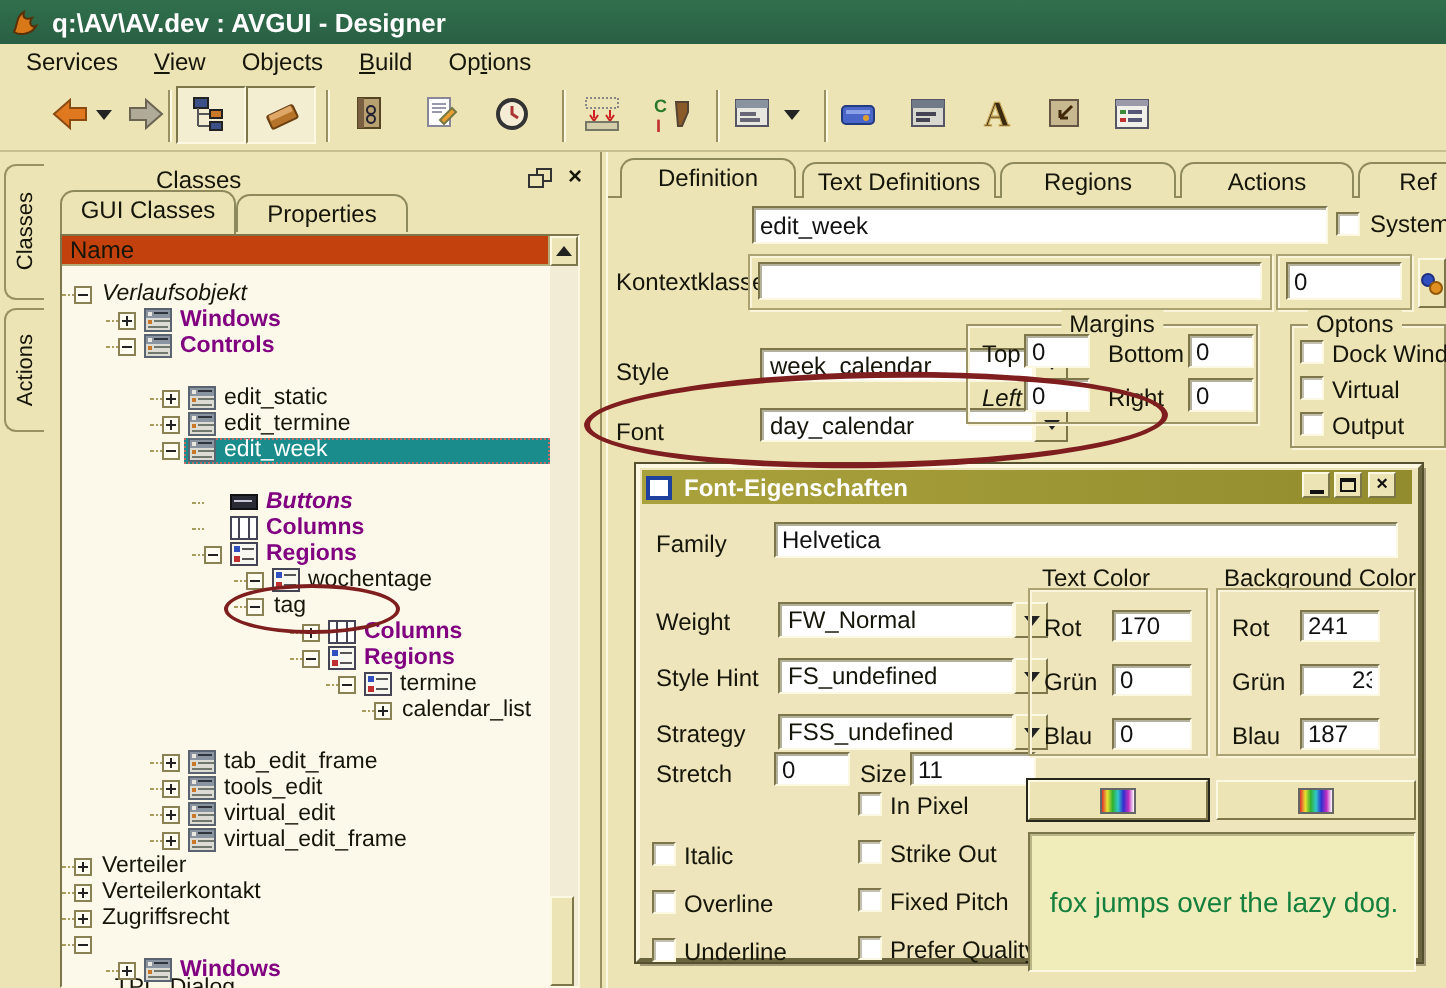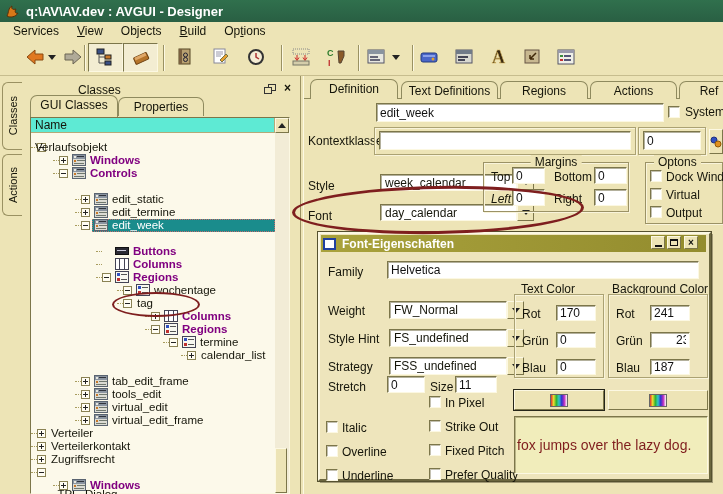--- a/index.html
+++ b/index.html
@@ -29,21 +29,21 @@
   .cval{flex:1;background:#fff;border:1px solid;border-color:#7C764A #FCF8E2 #FCF8E2 #7C764A;box-shadow:inset 1px 1px 0 rgba(104,98,58,.5);padding:1px 4px;white-space:nowrap;overflow:hidden}
   .cbtn{width:17px;border:1px solid;border-color:#FCF8E2 #7C764A #7C764A #FCF8E2;background:#EDE4B6;display:flex;align-items:center;justify-content:center}
   .carr{width:0;height:0;border-left:4px solid transparent;border-right:4px solid transparent;border-top:5px solid #222}
   
   .rtab{position:absolute;border:1px solid #8F8A5E;border-bottom:none;border-radius:7px 7px 0 0;background:#EDE4B6;text-align:center;padding-top:2px;white-space:nowrap;overflow:hidden}
   .tabline{position:absolute;height:1px;background:#8F8A5E}
   .vtab{position:absolute;width:20px;background:#EDE4B6;border:1px solid #9a9162;border-right:none;border-radius:6px 0 0 6px;display:flex;align-items:center;justify-content:center}
   .vtab span{writing-mode:vertical-rl;transform:rotate(180deg);font-size:11px;padding:4px 0}
   
   #treebox{left:30px;top:117px;width:260px;height:377px;border:1px solid;border-color:#7C764A #FCF8E2 #FCF8E2 #7C764A;background:#FCF9EA}
-  .thead{position:absolute;left:0;top:0;width:244px;height:15px;background:#5eead4;border-bottom:1px solid #B3AA78;border-right:1px solid #B3AA78;padding:0 4px;line-height:15px}
+  .thead{position:absolute;left:0;top:0;width:244px;height:15px;background:#c2410c;border-bottom:1px solid #B3AA78;border-right:1px solid #B3AA78;padding:0 4px;line-height:15px}
   .sb-up{position:absolute;left:244px;top:0;width:14px;height:15px}
   .sb-track{position:absolute;left:244px;top:15px;width:14px;height:360px;background:#F2ECD6}
   .sb-thumb{position:absolute;left:0px;top:315px;width:12px;height:45px}
   .uparr{width:0;height:0;border-left:4px solid transparent;border-right:4px solid transparent;border-bottom:5px solid #222;margin:4px auto}
   #treerows{position:absolute;left:0;top:15px;width:244px;height:362px;overflow:hidden}
   .trow{position:absolute;left:0;width:244px;height:13px;font-size:11.5px;line-height:13px}
   .trow .stub{position:absolute;top:6px;height:1px;border-top:1px dotted #A89C5E}
   .exp{position:absolute;top:2px;width:9px;height:9px;background:#FFFDF2;border:1px solid #8A8254}
   .exp::before{content:"";position:absolute;left:1px;right:1px;top:3px;height:1px;background:#222}
   .exp.plus::after{content:"";position:absolute;top:1px;bottom:1px;left:3px;width:1px;background:#222}
@@ -272,21 +272,21 @@
   <div class="sb-up raised">
       <div class="uparr"></div>
     </div>
   <div class="sb-track">
     <div class="sb-thumb raised"></div>
   </div>
   <div id="treerows">
       <div class="trow" style="top: 8px;">
         <span class="stub" style="left: 0px; width: 6px;"></span>
         <span class="exp" style="left: 6px;"></span>
-        <span class="tlabel" style="left: 4px;">Verlaufsobjekt</span>
+        <span class="tlabel" style="left: 20px; font-style: italic;">Verlaufsobjekt</span>
       </div>
       <div class="trow" style="top: 21px;">
         <span class="stub" style="left: 22px; width: 6px;"></span>
         <span class="exp plus" style="left: 28px;"></span>
         <span class="ticon" style="left: 41px;"><svg width="14" height="12">
             <rect x="0.5" y="0.5" width="13" height="11" fill="#DCDCD4" stroke="#5A6470"></rect>
             <rect x="1" y="1" width="12" height="4" fill="#8A94A0"></rect>
             <rect x="2" y="2" width="2" height="2" fill="#E8E8E0"></rect>
             <rect x="5" y="2" width="7" height="1" fill="#30343C"></rect>
             <rect x="2" y="6" width="2" height="2" fill="#C87828"></rect>
@@ -351,21 +351,21 @@
             <rect x="2" y="9" width="10" height="1" fill="#70786E"></rect>
           </svg></span>
         <span class="tlabel sel" style="left: 81px;">edit_week</span>
       </div>
       <div class="trow" style="top: 112px;">
         <span class="stub" style="left: 65px; width: 6px;"></span>
         <span class="ticon" style="left: 84px;"><svg width="14" height="12">
             <rect x="0.5" y="2.5" width="13" height="7" fill="#2A2A34" stroke="#111"></rect>
             <rect x="2" y="5" width="9" height="1" fill="#C8C8D8"></rect>
           </svg></span>
-        <span class="tlabel cat" style="left: 102px;">Buttons</span>
+        <span class="tlabel cat" style="left: 102px; font-style: italic;">Buttons</span>
       </div>
       <div class="trow" style="top: 125px;">
         <span class="stub" style="left: 65px; width: 6px;"></span>
         <span class="ticon" style="left: 84px;"><svg width="14" height="12">
             <rect x="0.5" y="0.5" width="13" height="11" fill="#fff" stroke="#445"></rect>
             <rect x="4" y="1" width="1" height="10" fill="#445"></rect>
             <rect x="9" y="1" width="1" height="10" fill="#445"></rect>
           </svg></span>
         <span class="tlabel cat" style="left: 102px;">Columns</span>
       </div>
@@ -636,21 +636,21 @@
         <span class="cval">FSS_undefined</span>
         <span class="cbtn">
           <span class="carr"></span>
         </span>
       </div>
     </div>
 
   <span class="lbl" style="left:8px;top:146px">Stretch</span>
   <input class="a field" style="left: 67px; top: 142px; width: 38px; height: 17px;" value="0">
   <span class="lbl" style="left:110px;top:146px">Size</span>
-  <input class="a field" style="left: 135px; top: 142px; width: 42px; height: 17px;" value="11">
+  <input class="a field" style="left: 135px; top: 142px; width: 63px; height: 17px;" value="11">
 
   <span class="lbl" style="left:201px;top:48px">Text Color</span>
   <div class="a frame" style="left:194px;top:60px;width:90px;height:84px">
       <div id="tcchan">
         <span class="lbl" style="left: 7px; top: 12px;">Rot</span>
         <input class="a field" value="170" style="left: 41px; top: 10px; width: 40px; height: 16px;">
         <span class="lbl" style="left: 7px; top: 39px;">Grün</span>
         <input class="a field" value="0" style="left: 41px; top: 37px; width: 40px; height: 16px;">
         <span class="lbl" style="left: 7px; top: 66px;">Blau</span>
         <input class="a field" value="0" style="left: 41px; top: 64px; width: 40px; height: 16px;">
@@ -685,21 +685,21 @@
       <span class="cb" style="left: 109px; top: 162px;"></span>
       <span class="lbl" style="left: 125px; top: 162px;">In Pixel</span>
       <span class="cb" style="left: 109px; top: 186px;"></span>
       <span class="lbl" style="left: 125px; top: 186px;">Strike Out</span>
       <span class="cb" style="left: 109px; top: 210px;"></span>
       <span class="lbl" style="left: 125px; top: 210px;">Fixed Pitch</span>
       <span class="cb" style="left: 109px; top: 234px;"></span>
       <span class="lbl" style="left: 125px; top: 234px;">Prefer Quality</span>
     </div>
 
-  <div id="preview" style="left: 194px; top: 182px; width: 194px; height: 58px; background: rgb(241, 237, 187); color: #7f1d1d;">
+  <div id="preview" style="left: 194px; top: 182px; width: 194px; height: 70px; background: rgb(241, 237, 187); color: #15803d; justify-content: center;">
     <span style="padding-left:2px">fox jumps over the lazy dog.</span>
   </div>
 </div>
 
 <div class="annotation" style="left:292px;top:186px;width:292px;height:48px;border:3px solid #7E1E1E;transform:rotate(-1deg)"></div>
 <div class="annotation" style="left:112px;top:292px;width:88px;height:25px;border:2px solid #7E1E1E"></div>
 
 <div class="rtab" style="left: 310px; top: 79px; width: 88px; height: 20px; z-index: 3;">Definition</div>
 <div class="rtab" style="left: 401px; top: 81px; width: 97px; height: 18px; z-index: 1;">Text Definitions</div>
 <div class="rtab" style="left: 500px; top: 81px; width: 88px; height: 18px; z-index: 1;">Regions</div>

